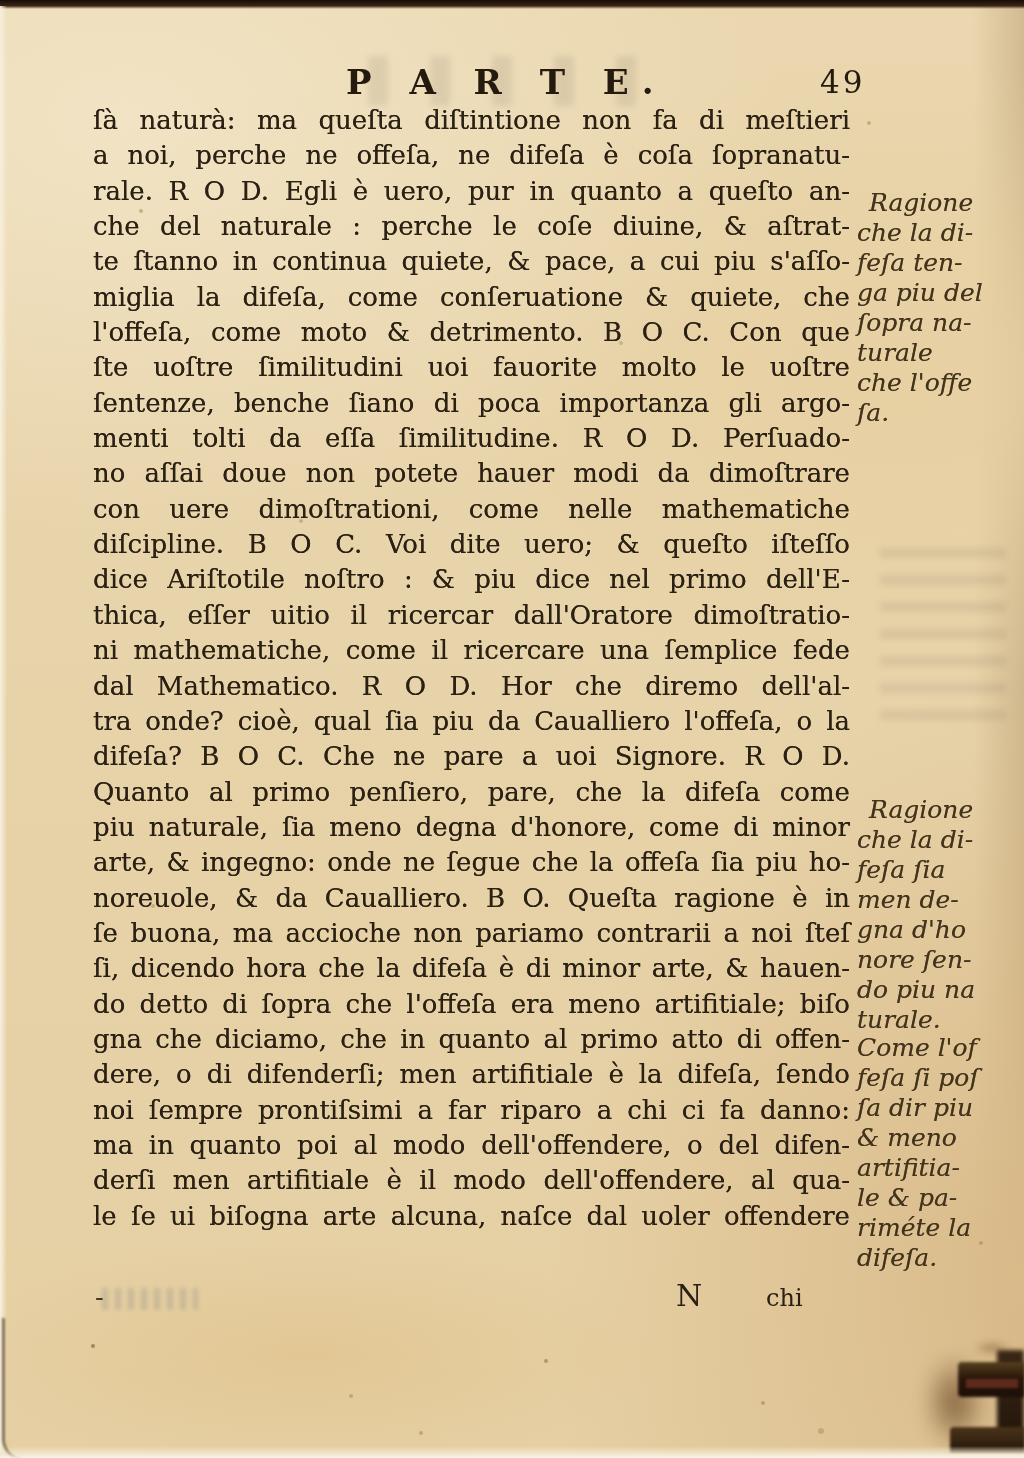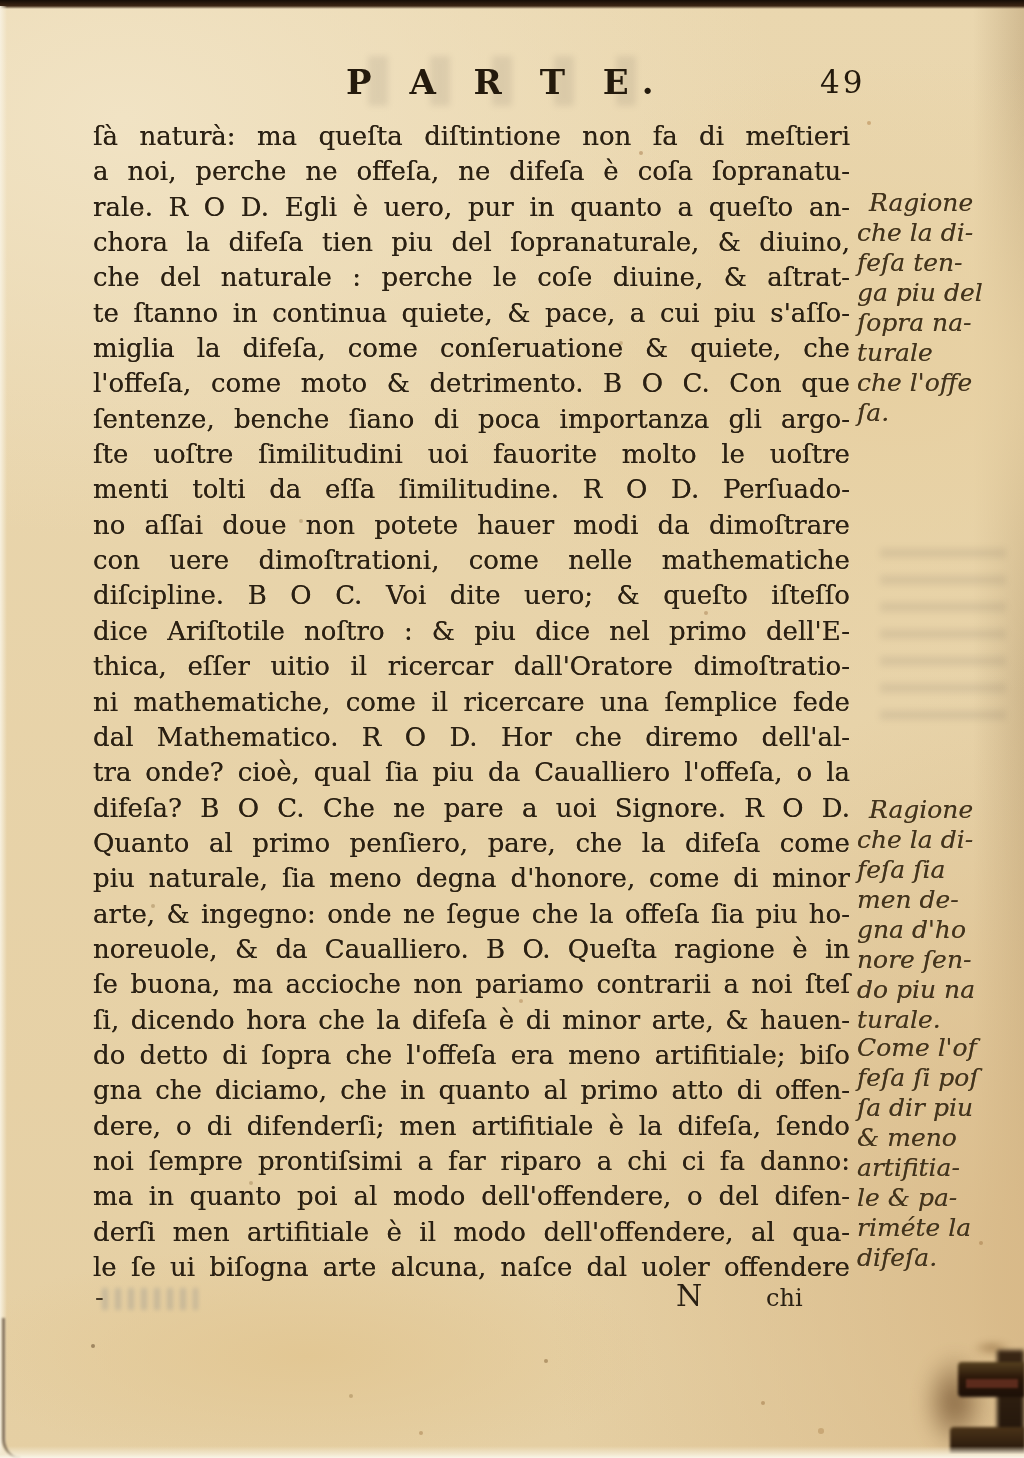--- a/index.html
+++ b/index.html
@@ -40,21 +40,21 @@
     background:repeating-linear-gradient(90deg, rgba(0,0,0,0) 0 16px, #6b6154 16px 36px, rgba(0,0,0,0) 36px 62px); }
   .ghost-mid { position:absolute; left:880px; top:548px; width:126px; height:175px; opacity:.12;
     background:repeating-linear-gradient(180deg, #6b6154 0 10px, rgba(0,0,0,0) 10px 27px); }
   .ghost-sig { position:absolute; left:102px; top:1288px; width:96px; height:22px; opacity:.28; filter:blur(2px);
     background:repeating-linear-gradient(90deg, #7d8389 0 6px, rgba(0,0,0,0) 6px 13px); }
   
   .running-title { position:absolute; left:346px; top:62px; font-size:34px; font-weight:700;
     letter-spacing:13px; color:#241a0d; white-space:nowrap; }
   .page-number { position:absolute; left:820px; top:64px; font-size:31px; color:#241a0d; letter-spacing:3px;text-align:center; }
   
-  .textblock { position:absolute; left:93px; top:103px; width:757px; color:#2a2013;margin-top:16px; }
+  .textblock { position:absolute; left:93px; top:103px; width:757px; color:#2a2013; }
   .line { height:35.35px; line-height:35.35px; font-size:26px;
     text-align:justify; text-align-last:justify; word-spacing:1px;
     text-shadow:0 0 .5px rgba(40,30,15,.75); }
   
   .margin-note { position:absolute; left:857px; width:160px; font-style:italic;
     font-size:25px; color:#42331c; text-shadow:0 0 .4px rgba(60,45,20,.6); }
   .note-line { height:30px; line-height:30px; white-space:nowrap; }
   .indent-first .note-line:first-child { padding-left:12px; }
   .note1 { top:188px; } .note2 { top:795px; } .note3 { top:1033px; }
   
@@ -85,27 +85,26 @@
   <div class="ghost ghost-mid"></div>
   <div class="ghost-sig"></div>
 
   <span class="running-title">P A R T E.</span>
   <span class="page-number">49</span>
 
   <div class="textblock">
     <div class="line">ſà naturà: ma queſta diſtintione non fa di meſtieri</div>
     <div class="line">a noi, perche ne offeſa, ne difeſa è coſa ſopranatu-</div>
     <div class="line">rale. R O D. Egli è uero, pur in quanto a queſto an-</div>
-    <div class="line">chora la difeſa tien piu del ſopranaturale, &amp; diuino,</div>
     <div class="line">che del naturale : perche le coſe diuine, &amp; aſtrat-</div>
     <div class="line">te ſtanno in continua quiete, &amp; pace, a cui piu s'aſſo-</div>
     <div class="line">miglia la difeſa, come conſeruatione &amp; quiete, che</div>
     <div class="line">l'offeſa, come moto &amp; detrimento. B O C. Con que</div>
+    <div class="line">ſte uoſtre ſimilitudini uoi fauorite molto le uoſtre</div>
     <div class="line">ſentenze, benche ſiano di poca importanza gli argo-</div>
-    <div class="line">ſte uoſtre ſimilitudini uoi fauorite molto le uoſtre</div>
     <div class="line">menti tolti da eſſa ſimilitudine. R O D. Perſuado-</div>
     <div class="line">no aſſai doue non potete hauer modi da dimoſtrare</div>
     <div class="line">con uere dimoſtrationi, come nelle mathematiche</div>
     <div class="line">diſcipline. B O C. Voi dite uero; &amp; queſto iſteſſo</div>
     <div class="line">dice Ariſtotile noſtro : &amp; piu dice nel primo dell'E-</div>
     <div class="line">thica, eſſer uitio il ricercar dall'Oratore dimoſtratio-</div>
     <div class="line">ni mathematiche, come il ricercare una ſemplice fede</div>
     <div class="line">dal Mathematico. R O D. Hor che diremo dell'al-</div>
     <div class="line">tra onde? cioè, qual ſia piu da Caualliero l'offeſa, o la</div>
     <div class="line">difeſa? B O C. Che ne pare a uoi Signore. R O D.</div>

